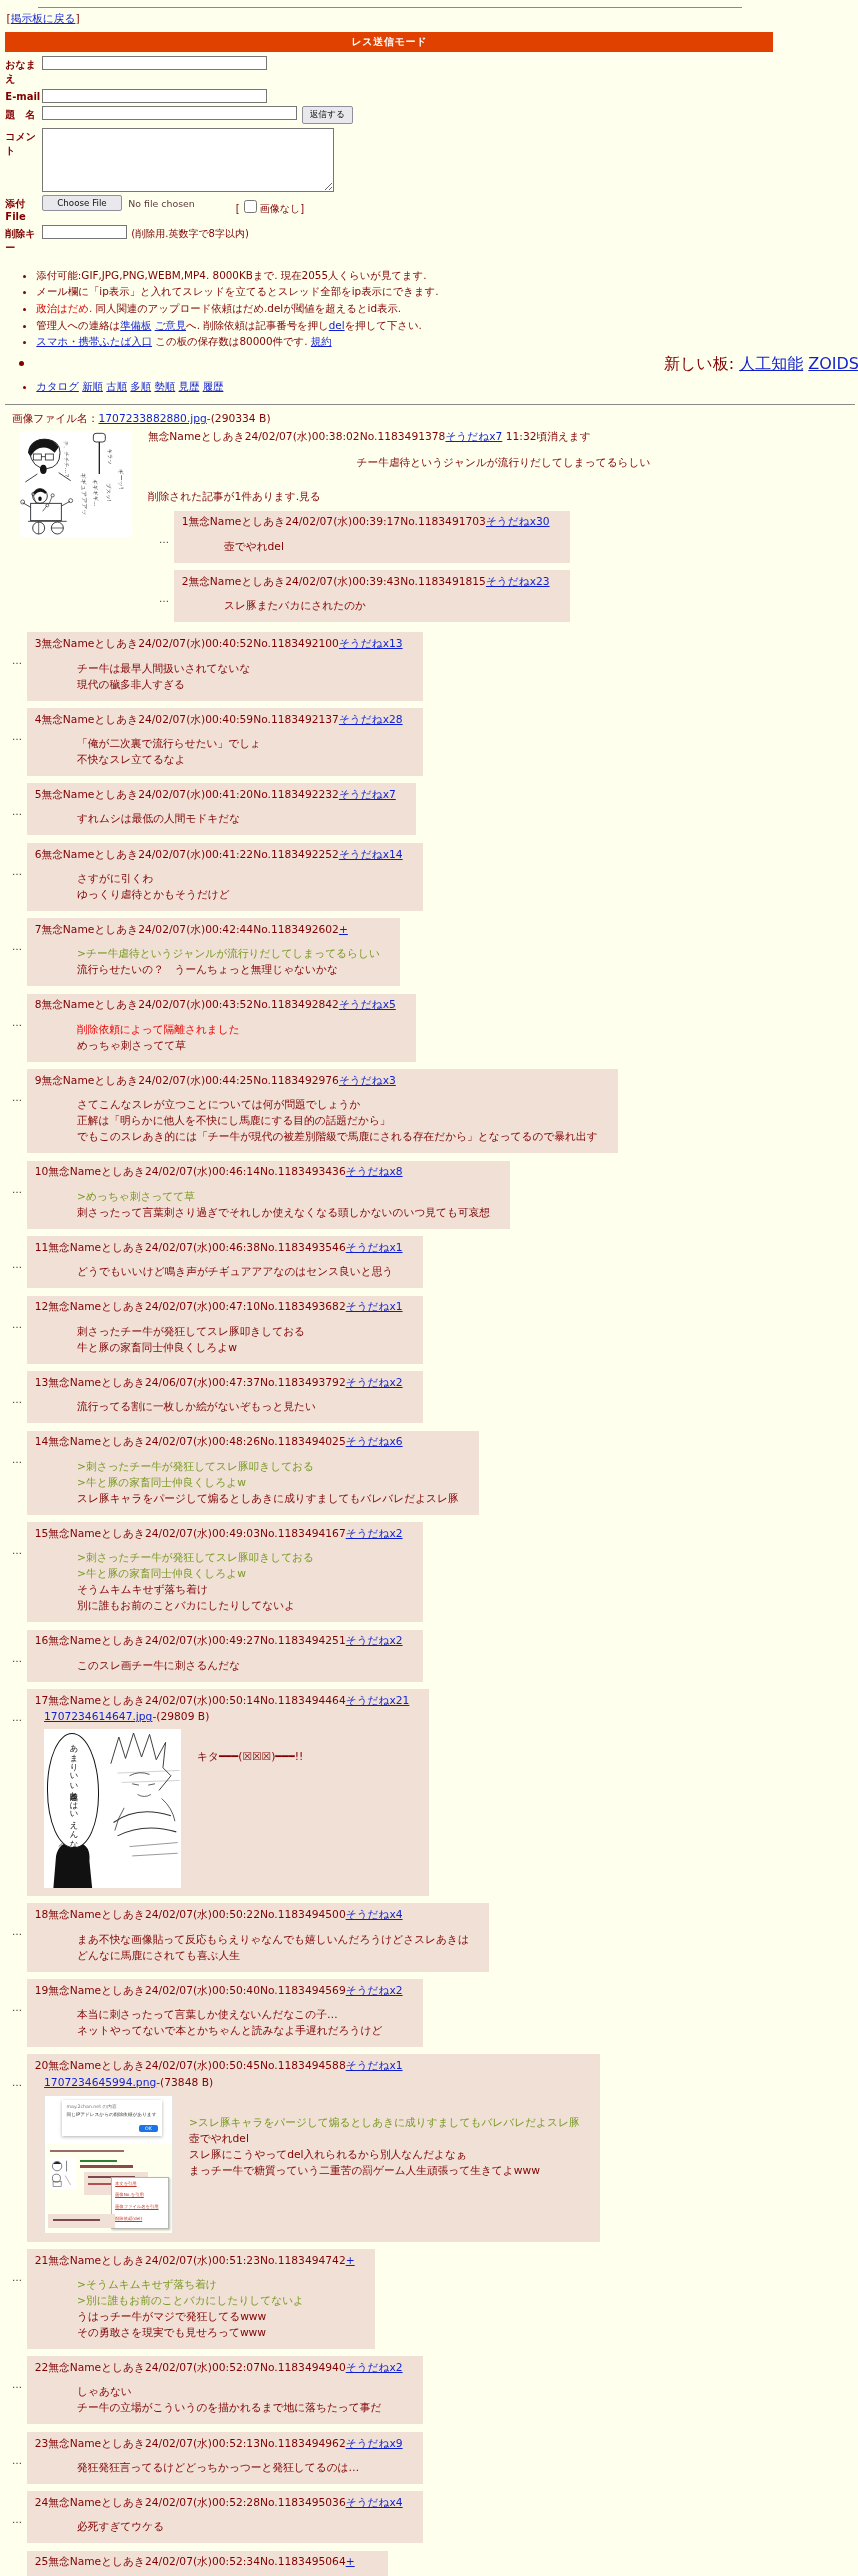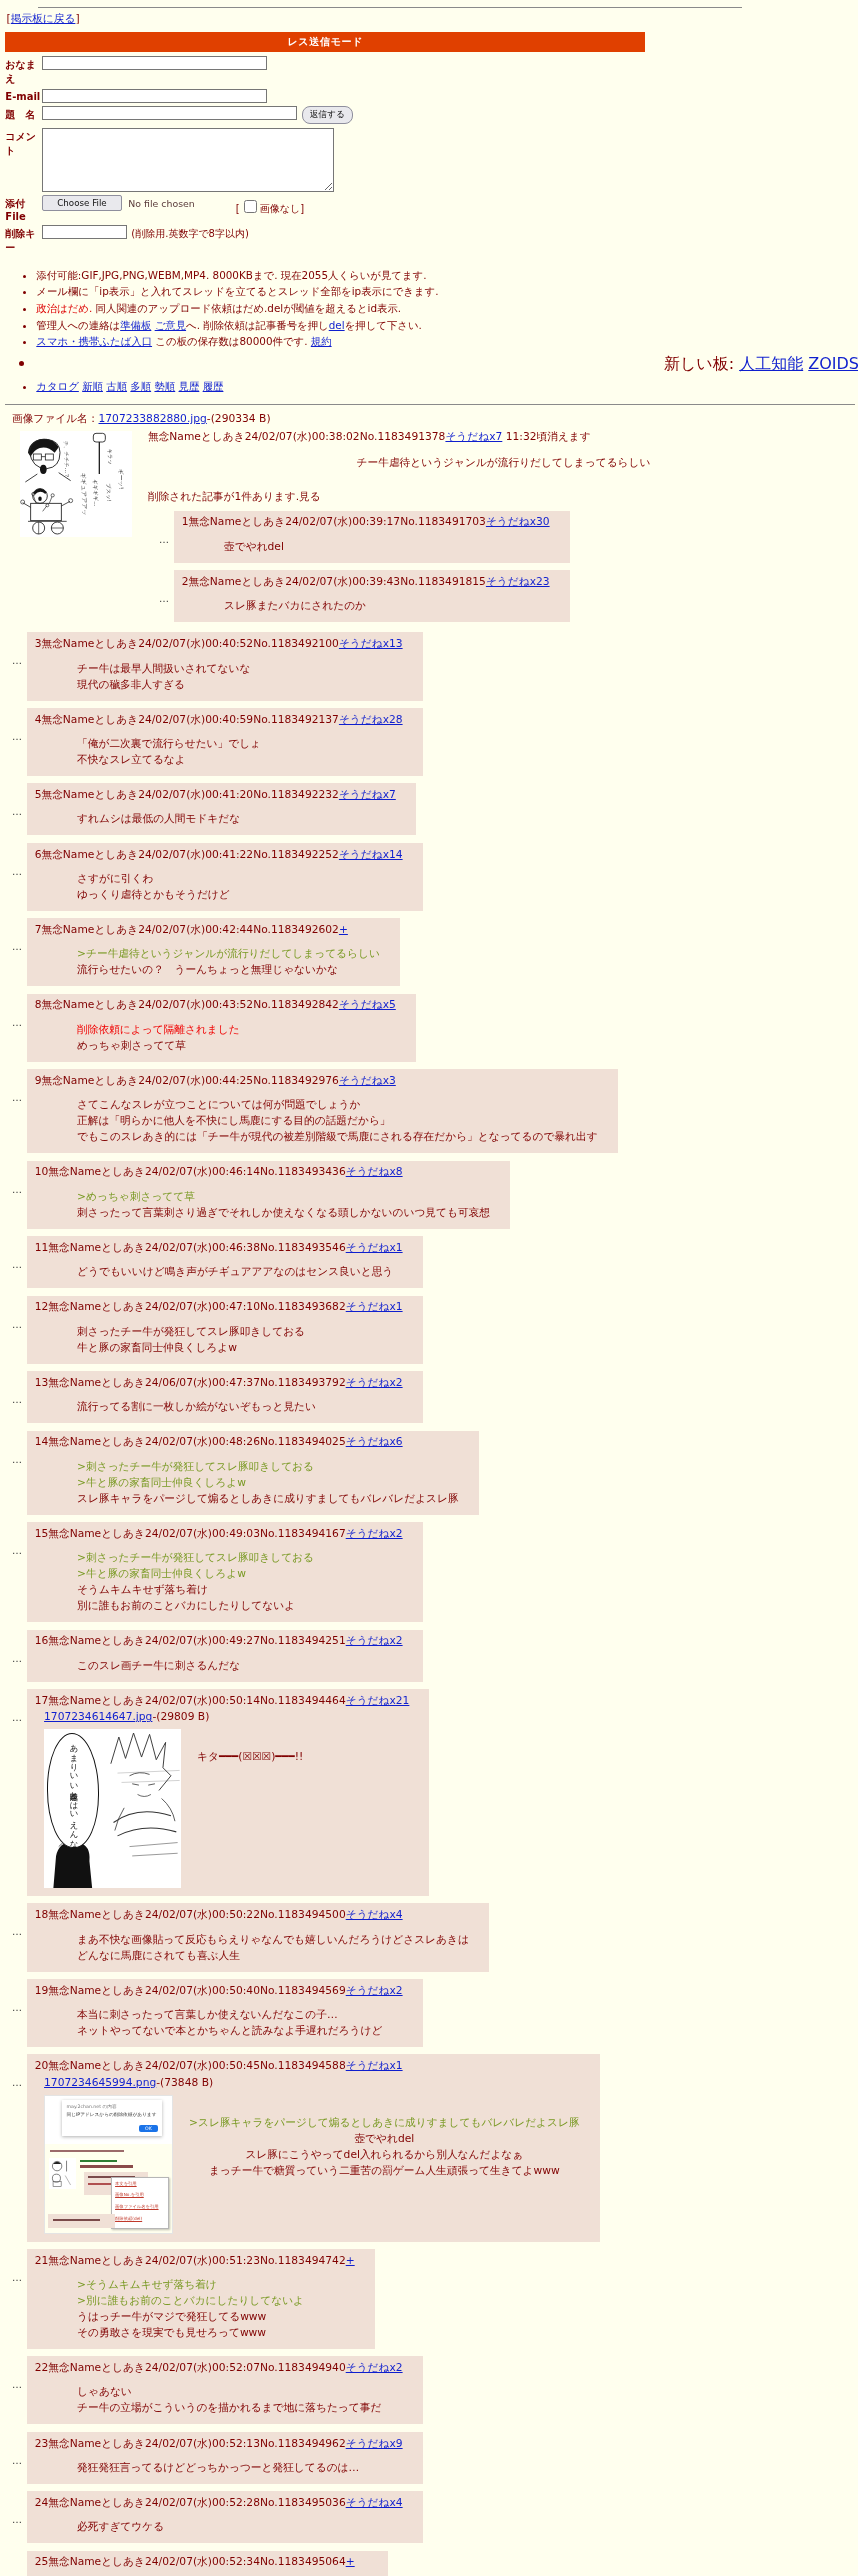--- a/index.html
+++ b/index.html
@@ -8,34 +8,34 @@
     background:#FFFFEE;color:#800000;
     font-family:"DejaVu Sans","Liberation Sans",sans-serif;
     font-size:10.7px;
   }
   a{color:#0F1FCE;text-decoration:underline;cursor:pointer;}
   .inner{padding:2.7px 0 0 5.3px;}
   hr.top{border:none;border-top:0.7px solid #8a8a8a;width:704px;margin:4px 0 4px 33px;}
   hr.sep{border:none;border-top:0.7px solid #8a8a8a;margin:10.7px 4px 6.7px 0;}
   .backlink-line{margin:4px 0 6.7px 1.3px;}
   .mode-bar{
-    width:640px;background:#E04000;color:#ffffff;font-weight:bold;
+    width:768px;background:#E04000;color:#ffffff;font-weight:bold;
     text-align:center;padding:2.7px 0;font-size:10px;letter-spacing:0.7px;
   }
   
   .post-form{margin-top:4px;}
   .frow{display:flex;align-items:flex-start;margin:3.3px 0;}
   .flabel{width:37px;flex:none;font-weight:bold;font-size:10px;padding-top:2px;}
   input.text{
     width:225px;height:14px;border:0.7px solid #767676;background:#fff;
     font:8.7px "DejaVu Sans",sans-serif;padding:0 2px;box-sizing:border-box;
   }
   input.subject{width:255px;}
   button.reply-btn{
-    margin-left:4.7px;background:#e9e9ed;border:0.7px solid #8f8f9d;border-radius:8px;
+    margin-left:4.7px;background:#e9e9ed;border:0.7px solid #8f8f9d;border-radius:2px;
     font:8.7px "DejaVu Sans",sans-serif;color:#111;padding:2px 6.7px;cursor:pointer;text-align:right;
   }
   textarea.comment{
     width:292px;height:64px;border:0.7px solid #767676;background:#fff;
     font:8.7px "DejaVu Sans",sans-serif;resize:both;box-sizing:border-box;
   }
   .filebtn{
     background:#e9e9ed;border:0.7px solid #8f8f9d;border-radius:2px;
     font:8.7px "DejaVu Sans",sans-serif;color:#111;padding:2px 14px;cursor:pointer;
   }
@@ -68,21 +68,21 @@
   #posts{margin-top:2.7px;}
   .reply-row{display:flex;margin:0 0 7.4px 6.7px;align-items:flex-start;}
   .dots{flex:none;width:14.7px;margin-top:23px;color:#3a3a3a;font-size:10px;cursor:pointer;}
   .reply-block{background:#F0E0D6;padding:4.7px 20px 8px 8px;max-width:769px;}
   .post-header{line-height:14.7px;}
   .post-lines{margin:4.7px 0 0 33px;line-height:16px;}
   .line.q{color:#789922;}
   .line.r{color:#F00000;}
   .file-line{margin:2px 0 0 9.4px;line-height:14.7px;}
   .media-wrap{margin:4px 0 0 9.4px;}
-  .has-media .post-lines{margin:20px 0 0 16px;text-align:center;}
+  .has-media .post-lines{margin:20px 0 0 16px;}
   .media-flex{display:flex;align-items:flex-start;}
   
   .thumb-dbz{
     flex:none;width:137px;height:159px;background:#fff;position:relative;overflow:hidden;
   }
   .dbz-bubble{
     position:absolute;left:3.3px;top:4px;width:52px;height:115px;
     border:1px solid #111;border-radius:48% 52% 46% 50%;
     display:flex;justify-content:center;align-items:center;
     writing-mode:vertical-rl;font-size:8.4px;line-height:11.4px;color:#111;

